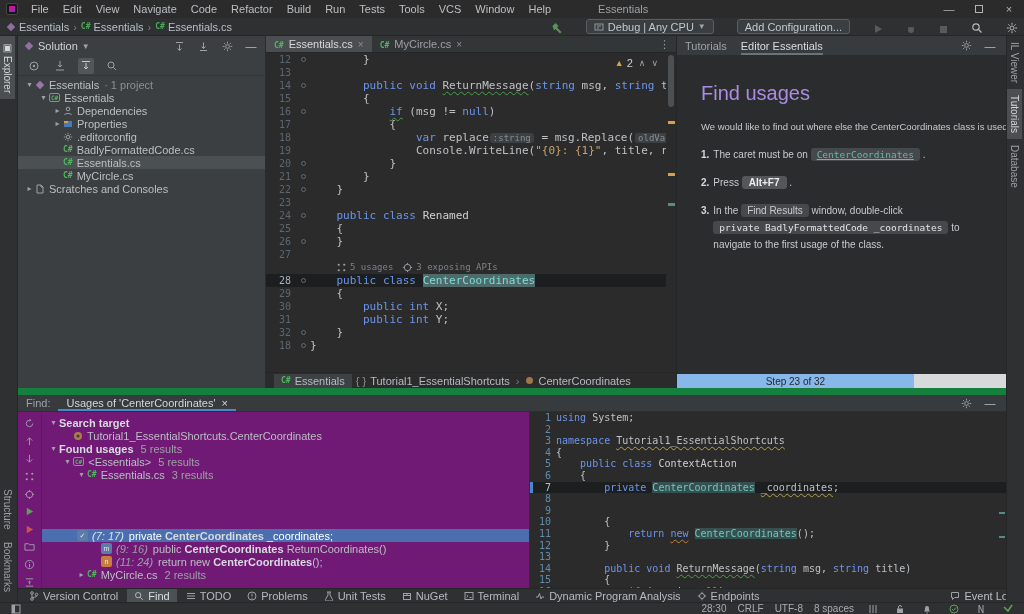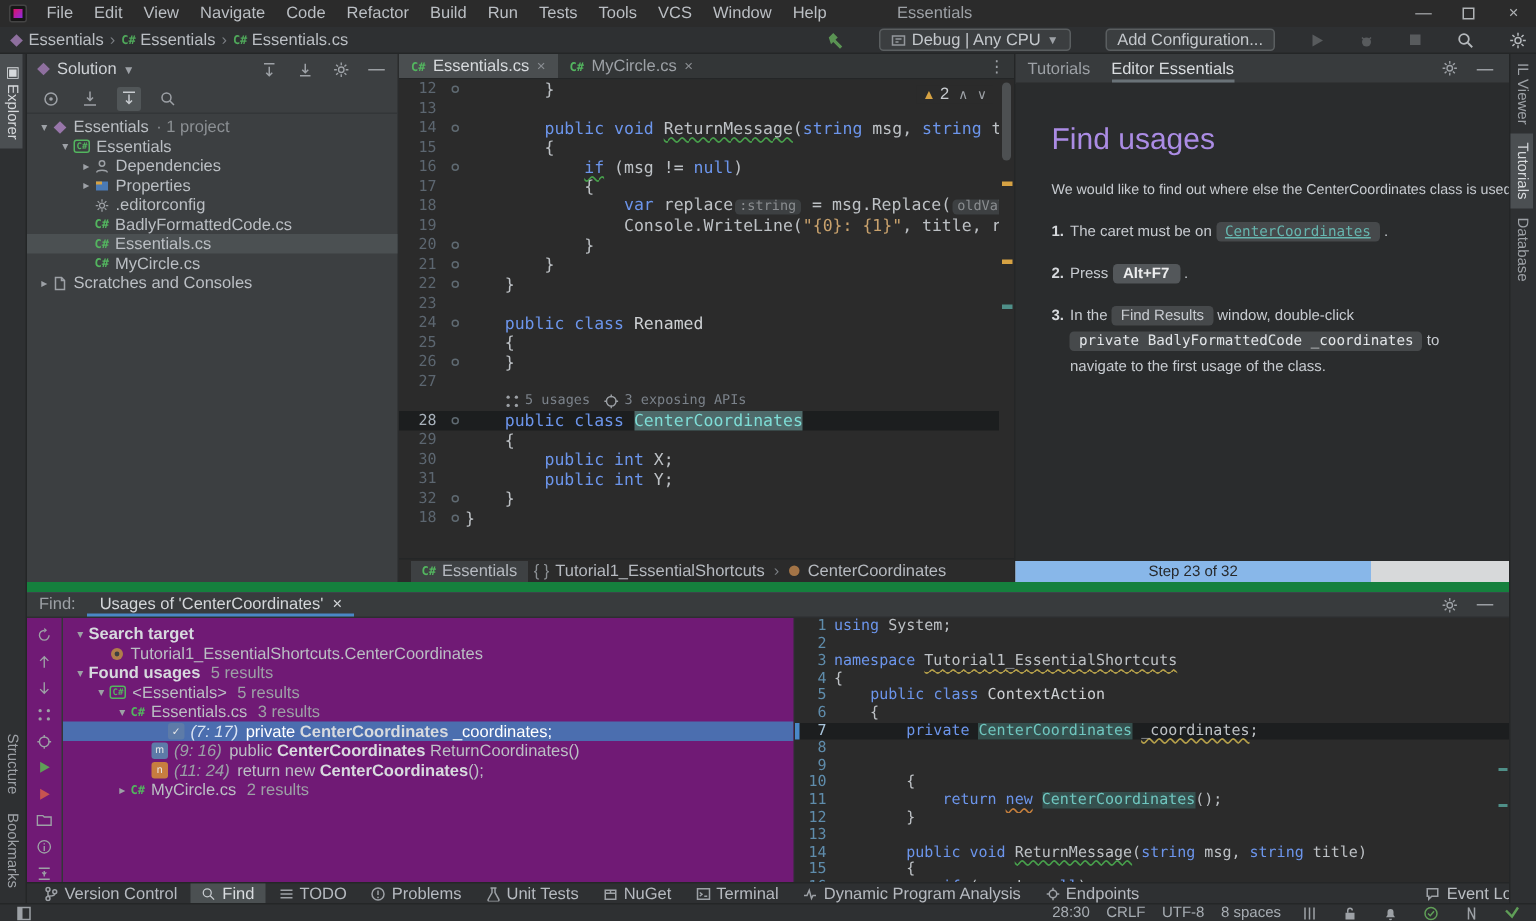--- a/index.html
+++ b/index.html
@@ -11,21 +11,21 @@
   .menu-item{padding:2px 7px;color:#bbbfc4;cursor:default;}
   .menu-item:first-letter{text-decoration:underline;}
   .win-title{margin-left:40px;color:#9da1a6;}
   .win-controls{position:absolute;right:0;top:0;display:flex;height:18px;}
   .win-btn{width:30px;height:18px;display:flex;align-items:center;justify-content:center;color:#b0b3b6;font-size:11px;}
   .win-max-box{width:8px;height:8px;border:1px solid #b0b3b6;}
   .toolbar{position:absolute;left:0;top:18px;width:1024px;height:18px;background:#2e3032;border-bottom:1px solid #242627;display:flex;align-items:center;padding:0 6px;}
   .crumbs{display:flex;align-items:center;gap:2px;}
   .crumb{display:flex;align-items:center;gap:3px;color:#bbbfc4;}
   .crumb-sep{color:#7b7f84;margin:0 2px;}
-  .toolbar-right{margin-left:auto;display:flex;align-items:center;gap:23px;}
+  .toolbar-right{margin-left:auto;display:flex;align-items:flex-end;gap:23px;}
   .tb-btn{display:flex;align-items:center;gap:4px;border:1px solid #5a5e60;border-radius:3px;padding:1px 7px;height:15px;color:#c4c8cc;background:#3b3e40;}
   .tb-ic{opacity:.9;display:inline-flex;}
   .dim{opacity:.45;}
   .caret-down{font-size:8px;color:#9da1a6;}
   
   .stripe{position:absolute;top:36px;bottom:12px;width:18px;background:#2e3032;z-index:5;}
   .stripe.left{left:0;border-right:1px solid #242627;}
   .stripe.right{right:0;border-left:1px solid #242627;}
   .vtab{writing-mode:vertical-rl;padding:6px 2px;color:#9da1a6;font-size:10px;display:flex;align-items:center;gap:3px;}
   .vtab.active{background:#4b4f52;color:#d6d9dc;}
@@ -721,21 +721,21 @@
             <span class="cnt">5 results</span>
           </div>
           <div class="trow" style="padding-left: 34px;">
             <span class="chev">▾</span>
             <span class="ticon">
               <span class="cs-badge">C#</span>
             </span>
             <span>Essentials.cs</span>
             <span class="cnt">3 results</span>
           </div>
-          <div class="trow sel-blue" style="padding-left: 59px;">
+          <div class="trow sel-blue" style="padding-left: 24px; margin-top: 48px;">
             <span class="chev"></span>
             <span class="ticon">
               <span class="ukind" style="background:#5d7ba8;">✓</span>
             </span>
             <span><span class="loc">(7: 17)</span>private <b>CenterCoordinates</b> _coordinates;</span>
           </div>
           <div class="trow" style="padding-left: 48px;">
             <span class="chev"></span>
             <span class="ticon">
               <span class="ukind" style="background:#5d7ba8;">m</span>

